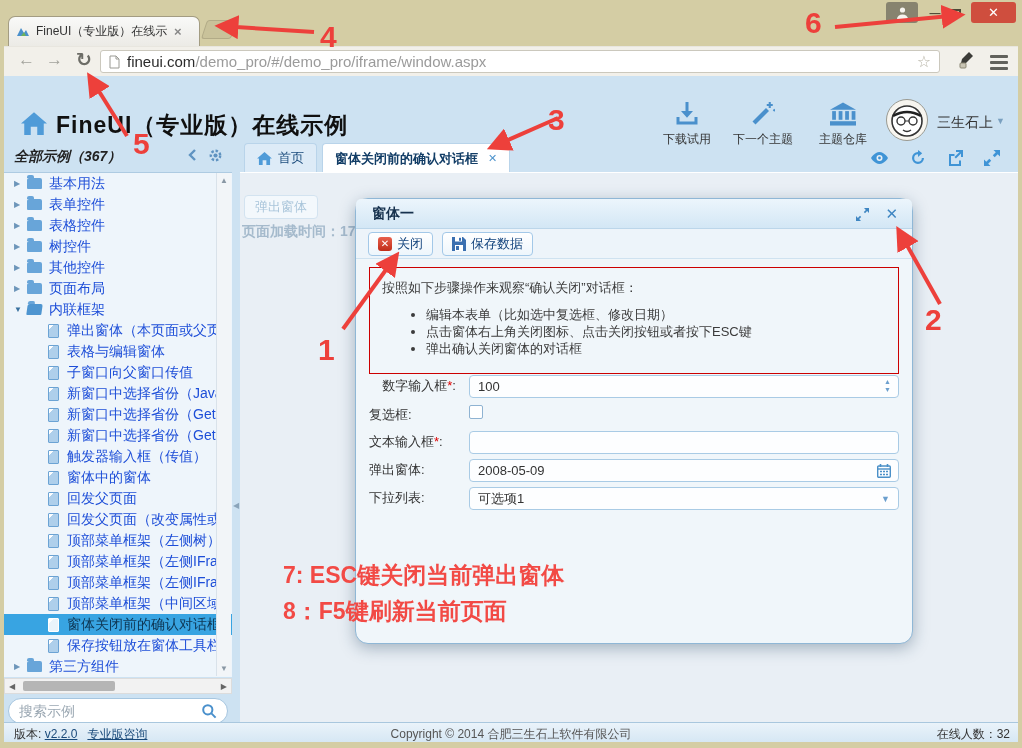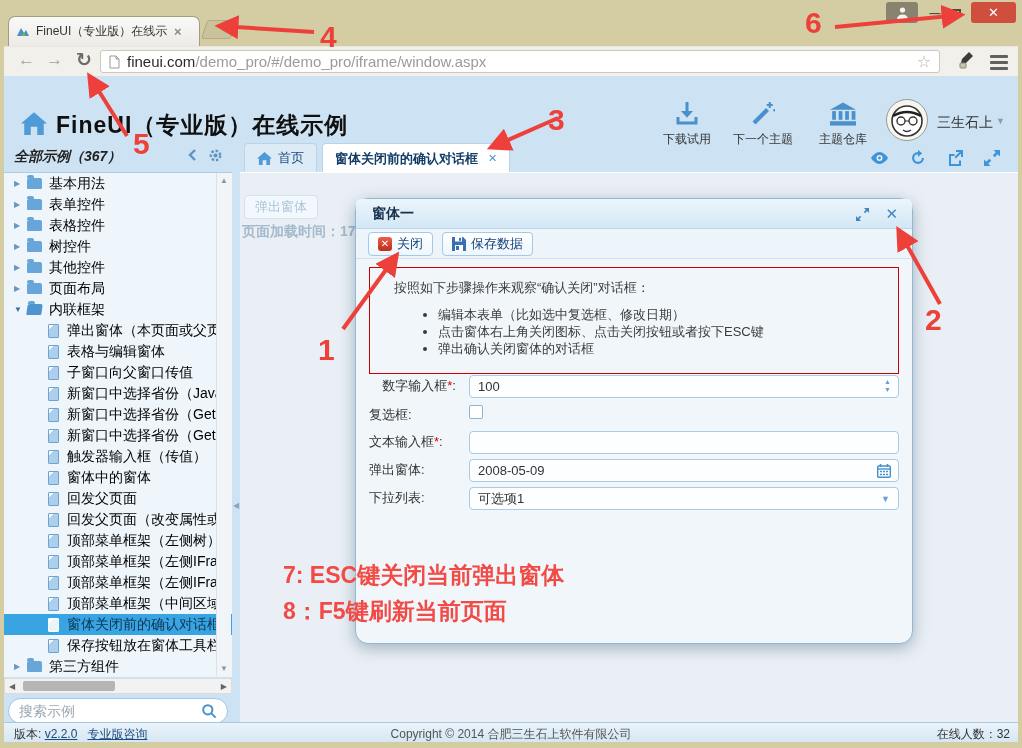--- a/index.html
+++ b/index.html
@@ -44,21 +44,21 @@
   .sb-hdr-ic { top:72px; }
   .tree { left:0; top:96px; width:228px; height:505px; background:#eef5fb; border-top:1px solid #aecbe2; overflow:hidden; }
   .trow { height:21px; display:flex; align-items:center; padding-left:10px; white-space:nowrap; cursor:pointer; }
   .trow .tri { width:13px; font-size:8px; color:#6d96ba; }
   .trow.open .tri { color:#39719f; }
   .ic-folder { width:15px; height:11px; background:#68a5d9; border-radius:2px 2px 1px 1px; position:relative; margin-right:7px; flex:none; }
   .ic-folder::before { content:""; position:absolute; top:-3px; left:0; width:7px; height:3px; background:#68a5d9; border-radius:2px 2px 0 0; }
   .trow.open .ic-folder { background:#4e95d0; transform:skewX(-8deg); }
   .ic-file { width:11px; height:14px; background:linear-gradient(135deg,#fdfeff 0 3px,#aecfeb 3px); border:1px solid #6ba3d4; border-radius:1px; margin-right:8px; flex:none; }
   .trow.leaf { padding-left:44px; }
-  .tlabel { font-size:14px; color:#000000; overflow:hidden; }
+  .tlabel { font-size:14px; color:#1d4ed8; overflow:hidden; }
   .trow.sel { background:#38a4e2; }
   .trow.sel .tlabel { color:#0e3552; }
   .vscroll { left:212px; top:97px; width:15px; height:503px; background:#f2f5f8; border-left:1px solid #d9e2ea; }
   .vscroll .up,.vscroll .dn { position:absolute; left:3px; font-size:8px; color:#8a98a5; }
   .split-caret { left:229px; top:425px; font-size:8px; color:#8aa4ba; }
   .hscroll { left:0; top:602px; width:228px; height:16px; background:#f2f2f2; border:1px solid #dcdcdc; }
   .hscroll .th { position:absolute; left:18px; top:2px; width:92px; height:10px; background:#b5b5b5; border-radius:2px; }
   .hscroll .ar { position:absolute; top:3px; font-size:8px; color:#666; }
   .search-box { left:4px; top:622px; width:220px; height:25px; background:#fff; border:1px solid #a6c6e0; border-radius:13px; display:flex; align-items:center; padding:12px 10px; }
   .search-box input { flex:1; border:none; outline:none; font-size:14px; color:#444; background:transparent; font-family:inherit; }
@@ -78,21 +78,21 @@
   
   .dialog { left:115px; top:25px; width:558px; height:446px; background:#f0f6fa; border:1px solid #8fb7d6; border-radius:13px; box-shadow:0 4px 16px rgba(30,60,90,.35); }
   .dlg-header { left:0; top:0; width:100%; height:30px; background:linear-gradient(#ecf5fc,#d3e7f5); border-bottom:1px solid #bcd6ea; border-radius:5px 5px 0 0; display:flex; align-items:center; padding:0 16px; }
   .dlg-title { font-size:14px; font-weight:bold; color:#17324e; }
   .dlg-hbtn { position:absolute; top:8px; }
   .dlg-close { right:14px; font-size:15px; font-weight:bold; color:#3f86c2; line-height:14px; }
   .dlg-max { right:42px; }
   .dlg-toolbar { left:0; top:30px; width:100%; height:30px; background:#edf4fa; border-bottom:1px solid #cfe2f0; display:flex; align-items:center; padding:0 12px; gap:9px; }
   .tbtn { height:24px; background:linear-gradient(#fff,#eef6fc); border:1px solid #a3c8e8; border-radius:4px; display:flex; align-items:center; gap:5px; padding:0 9px; font-size:13px; color:#11427c; cursor:pointer; }
   .ic-redx { width:14px; height:14px; border-radius:3px; background:linear-gradient(#e8604c,#c02c18); color:#fff; font-size:10px; font-weight:bold; display:flex; align-items:center; justify-content:center; line-height:1; }
-  .notice { left:13px; top:68px; width:530px; height:107px; border:1px solid #cc0000; padding:11px 24px; font-size:13px; color:#3b3b3b; }
+  .notice { left:13px; top:68px; width:530px; height:107px; border:1px solid #cc0000; padding:11px 12px; font-size:13px; color:#3b3b3b; }
   .notice ul { margin:9px 0 0 44px; }
   .notice li { line-height:17px; }
   .frow { position:absolute; left:13px; display:flex; align-items:center; }
   .flabel { width:100px; font-size:13px; color:#333; }
   .req { color:#d00; }
   .fctl { position:absolute; left:113px; width:430px; height:23px; background:#fdfeff; border:1px solid #a9cbe5; border-radius:4px; display:flex; align-items:center; padding:0 8px; font-size:13px; color:#333; }
   .fctl input { border:none; outline:none; flex:1; font-size:13px; color:#333; background:transparent; font-family:inherit; }
   .spinner { position:absolute; right:7px; top:2px; display:flex; flex-direction:column; line-height:8px; font-size:7px; color:#6b9fce; }
   .cbox { position:absolute; left:113px; width:14px; height:14px; background:#fff; border:1px solid #8fb3d2; border-radius:2px; }
   .caret-dn { position:absolute; right:8px; font-size:9px; color:#6b9fce; }

